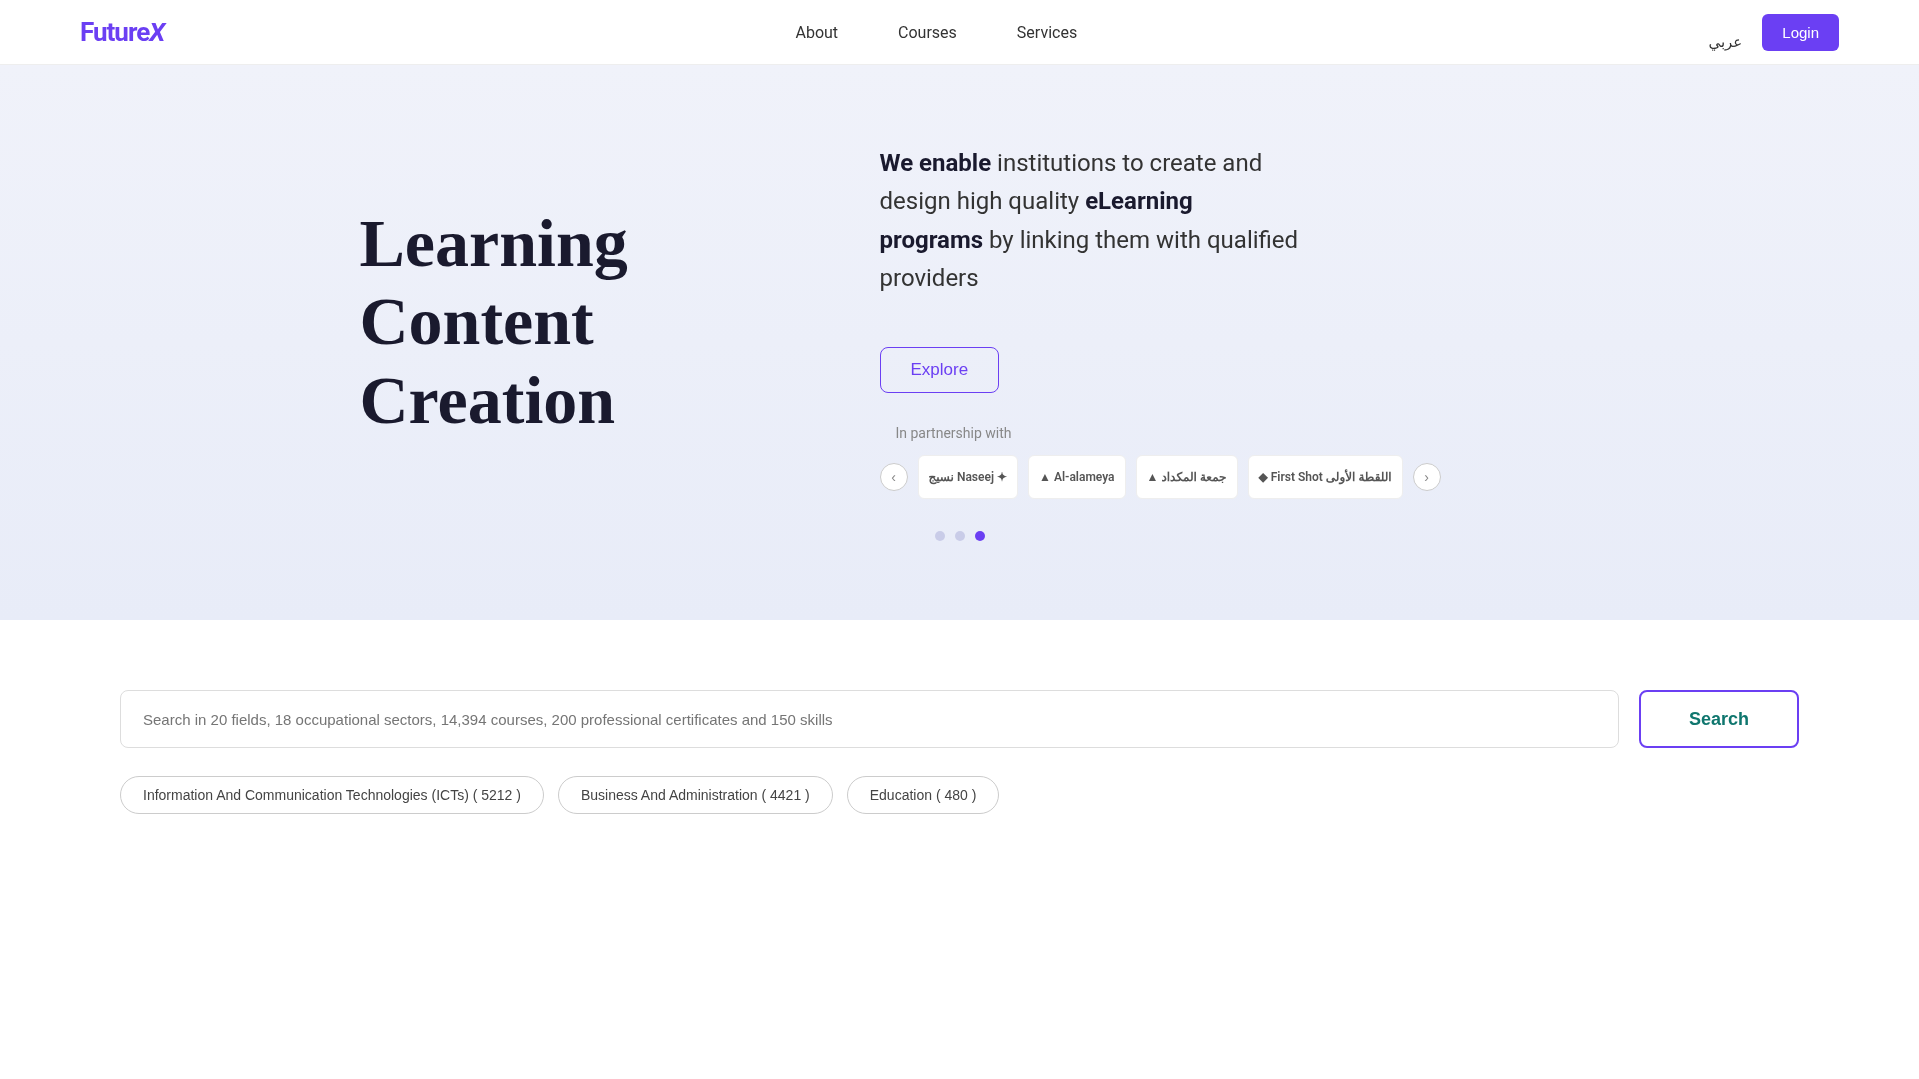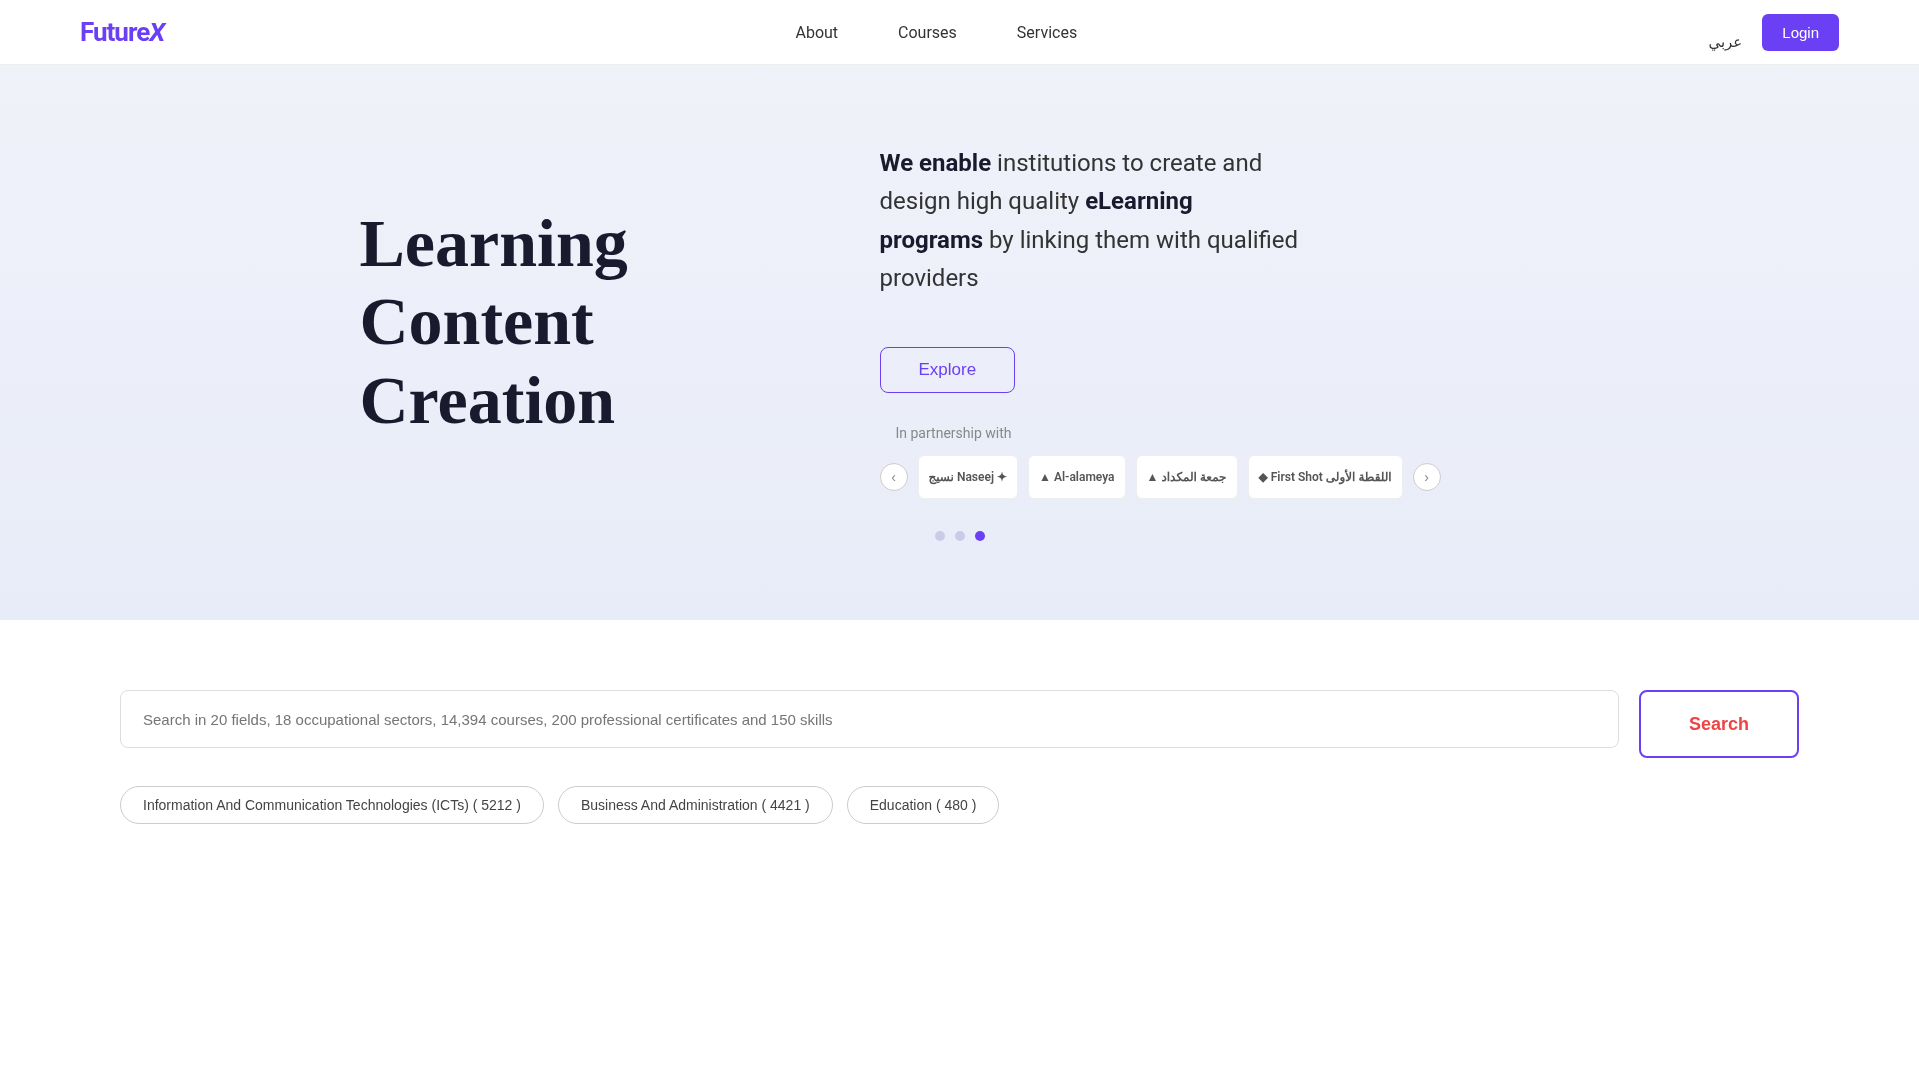--- a/index.html
+++ b/index.html
@@ -110,21 +110,21 @@
     .hero-description strong {
       color: #1a1a2e;
       font-weight: 700;
     }
     .explore-btn {
       display: inline-block;
       border: 1.5px solid #6b3ff3;
       color: #6b3ff3;
       background: transparent;
       border-radius: 8px;
-      padding: 12px 38px;
+      padding: 12px 30px;
       font-size: 17px;
       font-weight: 500;
       cursor: pointer;
       margin-bottom: 32px;
     }
     .partnership-label {
       font-size: 14px;
       color: #888;
       margin-bottom: 14px;
       margin-left: 16px;
@@ -188,40 +188,41 @@
       color: #333;
       font-weight: 400;
       margin-bottom: 36px;
     }
     .courses-heading strong {
       color: #1a1a2e;
       font-weight: 800;
     }
     .search-row {
       display: flex;
+      align-items: center;
       gap: 20px;
       margin-bottom: 28px;
     }
     .search-input {
       flex: 1;
       height: 58px;
       border: 1.5px solid #ddd;
       border-radius: 8px;
       padding: 0 22px;
       font-size: 15px;
       color: #aaa;
       outline: none;
     }
     .search-btn {
       width: 160px;
-      height: 68px;
+      height: 58px;
       border: 2px solid #6b3ff3;
       border-radius: 8px;
       background: #fff;
-      color: #ef4444;
+      color: #0f766e;
       font-size: 18px;
       font-weight: 700;
       cursor: pointer;
     }
     .tag-row {
       display: flex;
       gap: 14px;
       flex-wrap: wrap;
     }
     .tag-btn {

